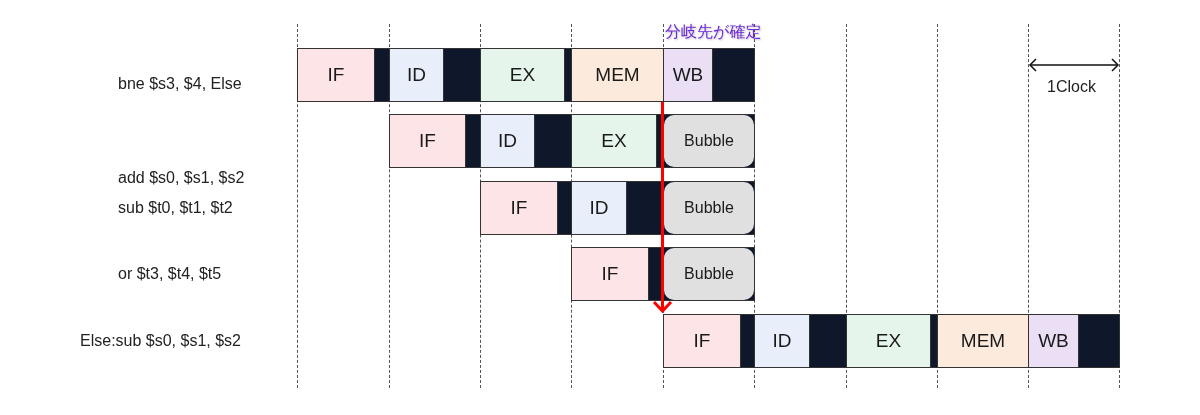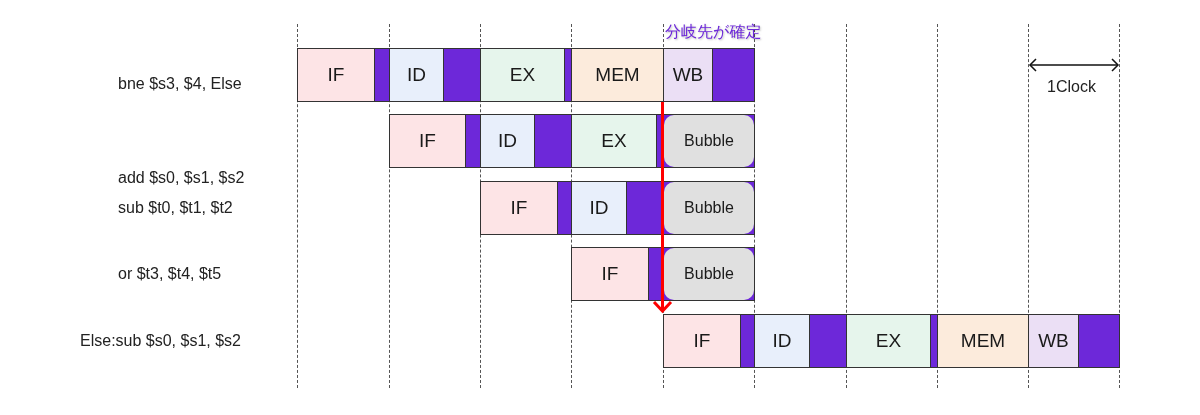--- a/index.html
+++ b/index.html
@@ -2,21 +2,21 @@
 <html><head>
   <meta charset="utf-8">
   <style>
     html, body { margin: 0; padding: 0; background: #ffffff; }
     body { width: 1200px; height: 415px; position: relative; overflow: hidden;
            font-family: "Liberation Sans", "DejaVu Sans", sans-serif; color: #1a1a1a; }
     .vline { position: absolute; top: 24px; height: 364px; width: 0;
              border-left: 1px dashed #555; }
     .label { position: absolute; font-size: 16px; color: #222; white-space: nowrap; line-height: 20px; }
     .row { position: absolute; height: 54px; box-sizing: border-box;
-           border: 1px solid #333; background: #6d28d9; }
+           border: 1px solid #333; background: #0f172a; }
     .seg { position: absolute; top: 0; bottom: 0; box-sizing: border-box;
            border-right: 1.5px solid #333; display: flex; align-items: center;
            justify-content: center; font-size: 19px; color: #1a1a1a; }
     .seg.bubble { font-size: 16px; }
     .seg.last { border-right: none; border-radius: 10px; }
     .note { position: absolute; font-size: 16px; color: #6d28d9; white-space: nowrap;
             text-shadow: 1px 1px 2px rgba(0,0,0,0.25); }
     .redline { position: absolute; left: 661px; top: 102px; width: 3px; height: 208px; background: #ff0000; }
     svg { position: absolute; left: 0; top: 0; }
     .clock-label { position: absolute; font-size: 16px; color: #222; }

